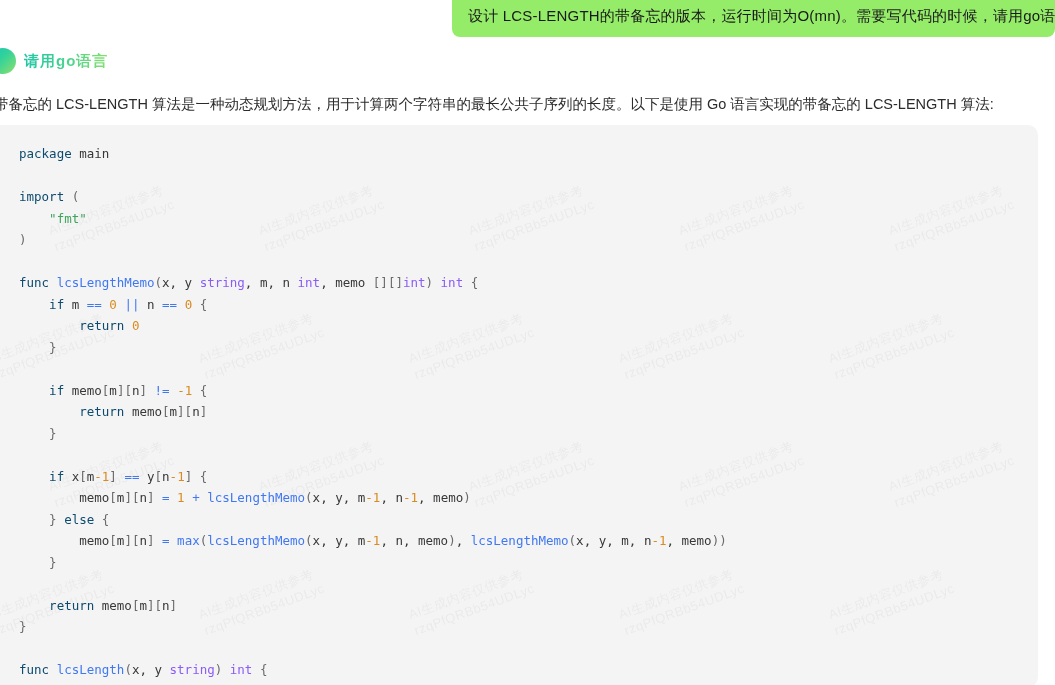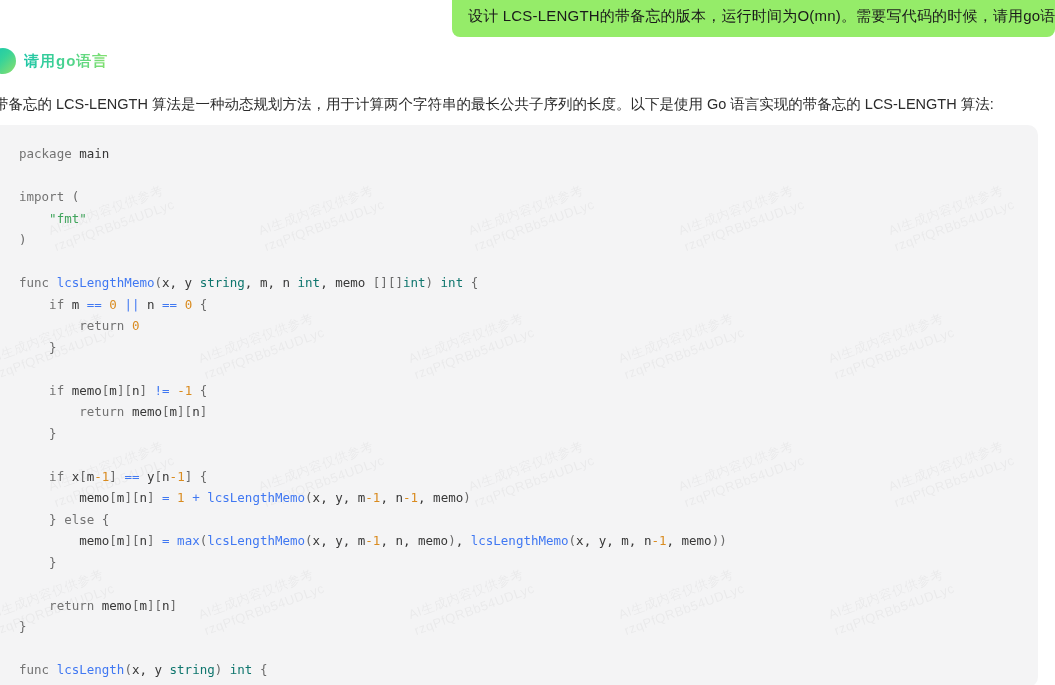--- a/index.html
+++ b/index.html
@@ -95,23 +95,23 @@
     top: 18px;
     font-family: "DejaVu Sans Mono", "Liberation Mono", monospace;
     font-size: 12.5px;
     line-height: 21.5px;
     white-space: pre;
     color: #383838;
     z-index: 2;
   }
   .code-inner .ln { display: block; height: 21.5px; }
 
-  .kw   { color: #737373; margin-top: 16px; }           
+  .kw   { color: #0c4a6e; margin-top: 16px; }           
   .fn   { color: #4078f2; margin-top: 48px; }           
-  .typ  { color: #0f766e; }           
+  .typ  { color: #8b5cf6; }           
   .str  { color: #3fa45b; }           
   .num  { color: #d98b1f; }           
   .op   { color: #4078f2; }           
   .pl   { color: #383838; }           
   .pct  { color: #6a6a6a; }           
 
   
   .wm-layer {
     position: absolute;
     inset: 0;

